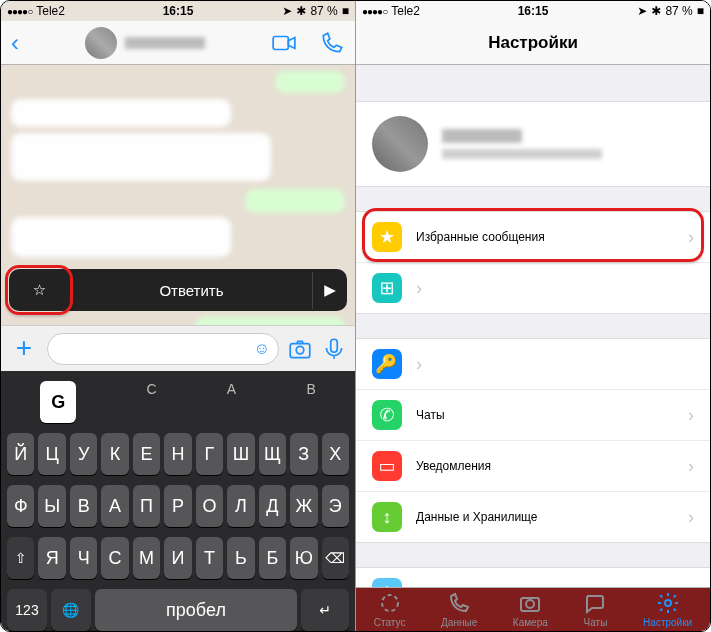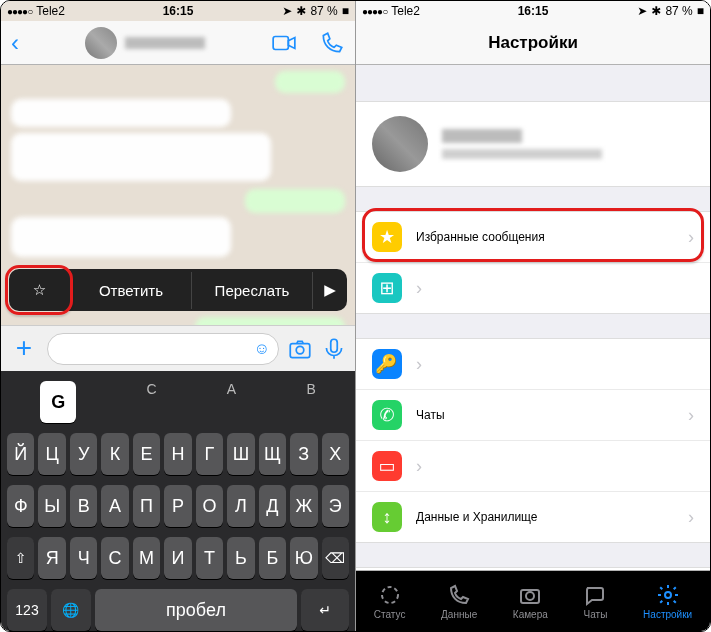--- a/index.html
+++ b/index.html
@@ -66,21 +66,21 @@
   .row { display:flex; align-items:center; padding:10px 16px; gap:14px; position:relative; }
   .row + .row { border-top:1px solid #eaeaea; }
   .row .icon-box { width:30px; height:30px; border-radius:7px; display:flex; align-items:center; justify-content:center; color:#fff; font-size:18px; flex-shrink:0; }
   .row .label { flex:1; font-size:12px; color:#000; }
   .row .chev { color:#c7c7cc; font-size:18px; }
   .c-yellow { background:#ffcc00; } .c-teal{background:#19c7c1;} .c-blue{background:#0a84ff;} .c-green{background:#25d366;} .c-red{background:#ff3b30;} .c-lime{background:#66cc33;} .c-lblue{background:#5ac8fa;}
 
   .red-highlight-row { position:absolute; border:3px solid #e21c1c; border-radius:14px; pointer-events:none; box-shadow: 0 2px 2px rgba(0,0,0,.15); }
 
   
-  .tabbar { height:61px; background:#000000; border-top:1px solid #b2b2b2; display:flex; justify-content:space-around; align-items:center; }
+  .tabbar { height:44px; background:#7f1d1d; border-top:1px solid #b2b2b2; display:flex; justify-content:space-around; align-items:center; }
   .tab { display:flex; flex-direction:column; align-items:center; font-size:10px; color:#8e8e93; gap:2px; }
   .tab.active { color:#1e90ff; }
   .tab svg { width:24px; height:24px; }
 
   .divider { width:1px; background:#999; }
 </style>
 </head>
 <body>
 
 <div class="container">
@@ -125,21 +125,20 @@
       <div class="bubble b-out" style="right:10px;top:6px;width:70px;height:22px;"></div>
       <div class="bubble b-in" style="left:10px;top:34px;width:220px;height:28px;"></div>
       <div class="bubble b-in" style="left:10px;top:68px;width:260px;height:48px;"></div>
       <div class="bubble b-out" style="right:10px;top:124px;width:100px;height:24px;"></div>
       <div class="bubble b-in" style="left:10px;top:152px;width:220px;height:40px;"></div>
       <div class="bubble b-out" style="right:10px;top:252px;width:150px;height:40px;"></div>
 
       <div class="callout">
         <div class="seg star">☆</div>
         <div class="seg">Ответить</div>
-        <div class="seg">Переслать</div>
         <div class="seg">▶</div>
       </div>
       <div class="red-highlight-star" style="left:4px; top:200px; width:68px; height:50px;"></div>
     </div>
 
     <div class="input-bar">
       <div class="plus">+</div>
       <div class="text-field">
         <span>☺</span>
       </div>
@@ -262,20 +261,21 @@
           <div class="icon-box c-blue">🔑</div>
           <div class="chev">›</div>
         </div>
         <div class="row">
           <div class="icon-box c-green">✆</div>
           <div class="label">Чаты</div>
           <div class="chev">›</div>
         </div>
         <div class="row">
           <div class="icon-box c-red">▭</div>
+          <div class="label">Уведомления</div>
           <div class="chev">›</div>
         </div>
         <div class="row">
           <div class="icon-box c-lime">↕</div>
           <div class="label">Данные и Хранилище</div>
           <div class="chev">›</div>
         </div>
       </div>
 
       <div class="group">

